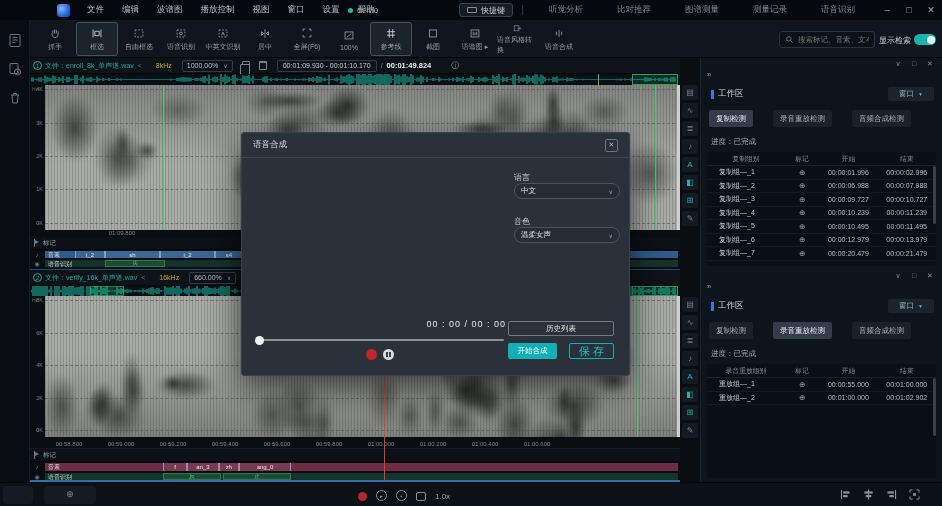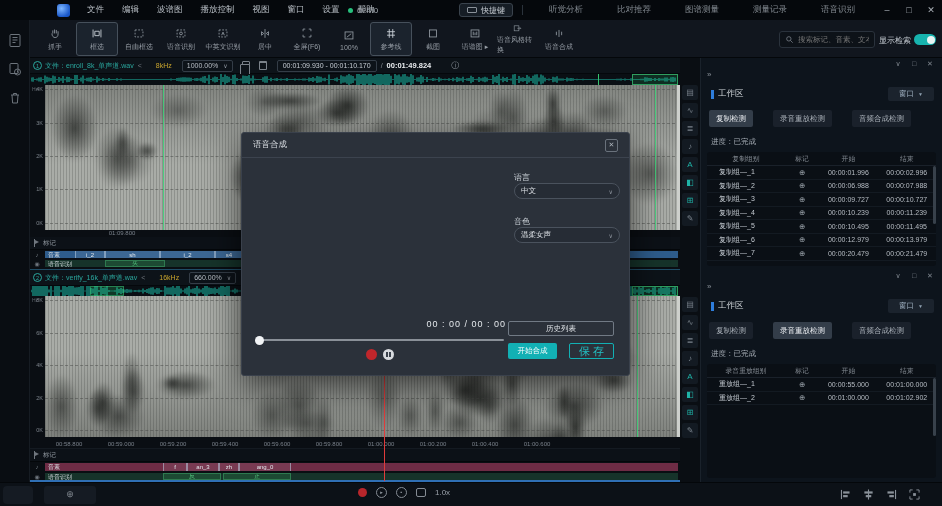--- a/index.html
+++ b/index.html
@@ -119,21 +119,21 @@
 .p-thead span{text-align:center}
 .p-row{height:13.5px;font-size:7px;color:#c3c9d0;border-bottom:1px solid #131a22}
 .p-row .nm{padding-left:12px}
 .p-row .mark{text-align:center;color:#9aa2aa;font-size:7.5px}
 .p-row .tm{text-align:center;color:#b6bcc3}
 .p-scroll{position:absolute;right:0;top:14px;width:3px;height:58px;background:#38414b;border-radius:2px}
 
 .statusbar{position:absolute;left:0;top:482px;width:942px;height:24px;background:#0c1117;border-top:1px solid #04070a}
 .sb-inset{position:absolute;left:3px;top:3px;width:30px;height:18px;background:#151b23;border-radius:4px}
 .sb-plus{position:absolute;left:44px;top:3px;width:52px;height:18px;background:#151b23;border-radius:3px;color:#7f868e;text-align:center;line-height:17px;font-size:9px}
-.transport{position:absolute;left:358px;top:0;height:18px;display:flex;align-items:center;gap:9px}
+.transport{position:absolute;left:358px;top:0;height:18px;display:flex;align-items:flex-end;gap:9px}
 .rec{width:9px;height:9px;border-radius:50%;background:#b8262b}
 .cbtn{width:11px;height:11px;border-radius:50%;border:1px solid #858c94;color:#9aa1a9;font-size:5px;display:flex;align-items:center;justify-content:center}
 .loop{width:10px;height:9px;border:1px solid #858c94;border-radius:2px}
 .speed{color:#9aa1a9;font-size:8px}
 .sb-right{position:absolute;right:22px;top:6px;display:flex;gap:12px}
 .sb-right svg{width:11px;height:11px}
 
 .modal{position:absolute;left:241px;top:132px;width:389px;height:244px;background:#2b313a;border:1px solid #3a414c;border-radius:3px;box-shadow:0 10px 34px rgba(0,0,0,.65);z-index:50}
 .m-title{height:25px;border-bottom:1px solid #3c434e;display:flex;align-items:center;padding:0 11px;color:#d8dce1;font-size:8.5px}
 .m-close{margin-left:auto;width:13px;height:13px;border:1px solid #6a727c;border-radius:2px;color:#aab1b9;font-size:7px;display:flex;align-items:center;justify-content:center}

